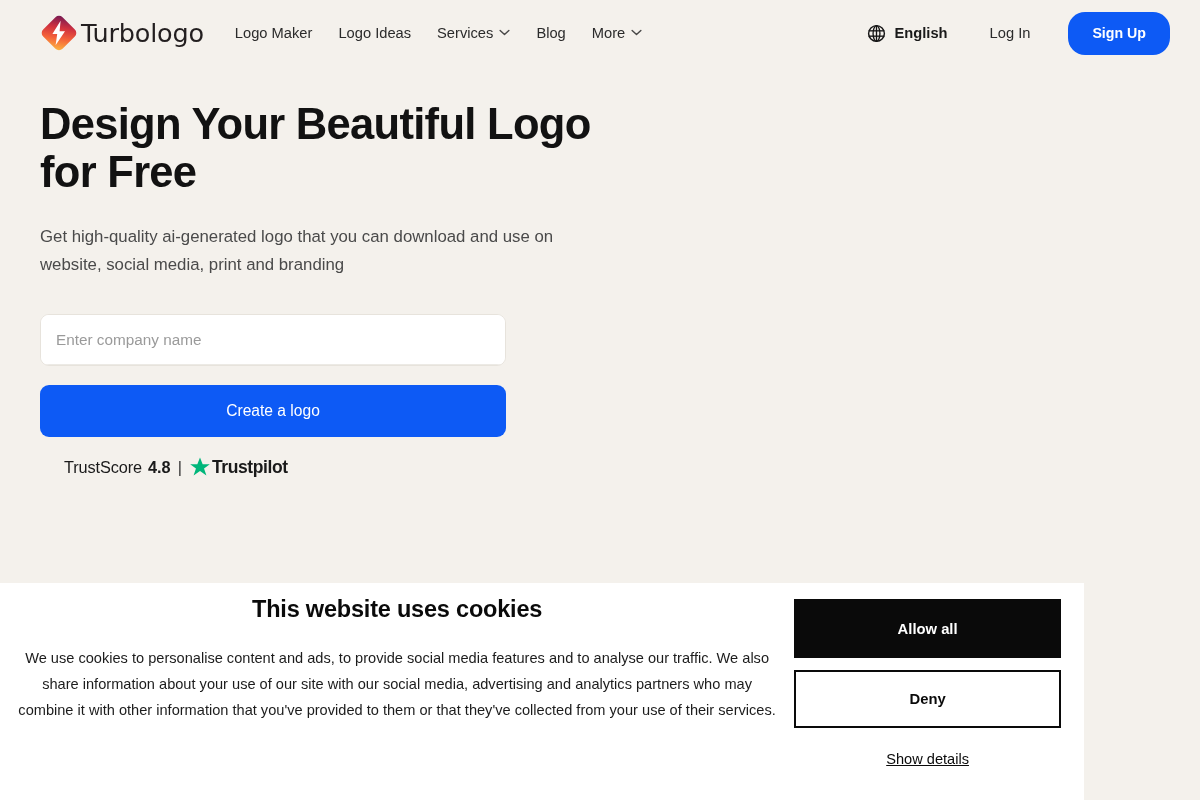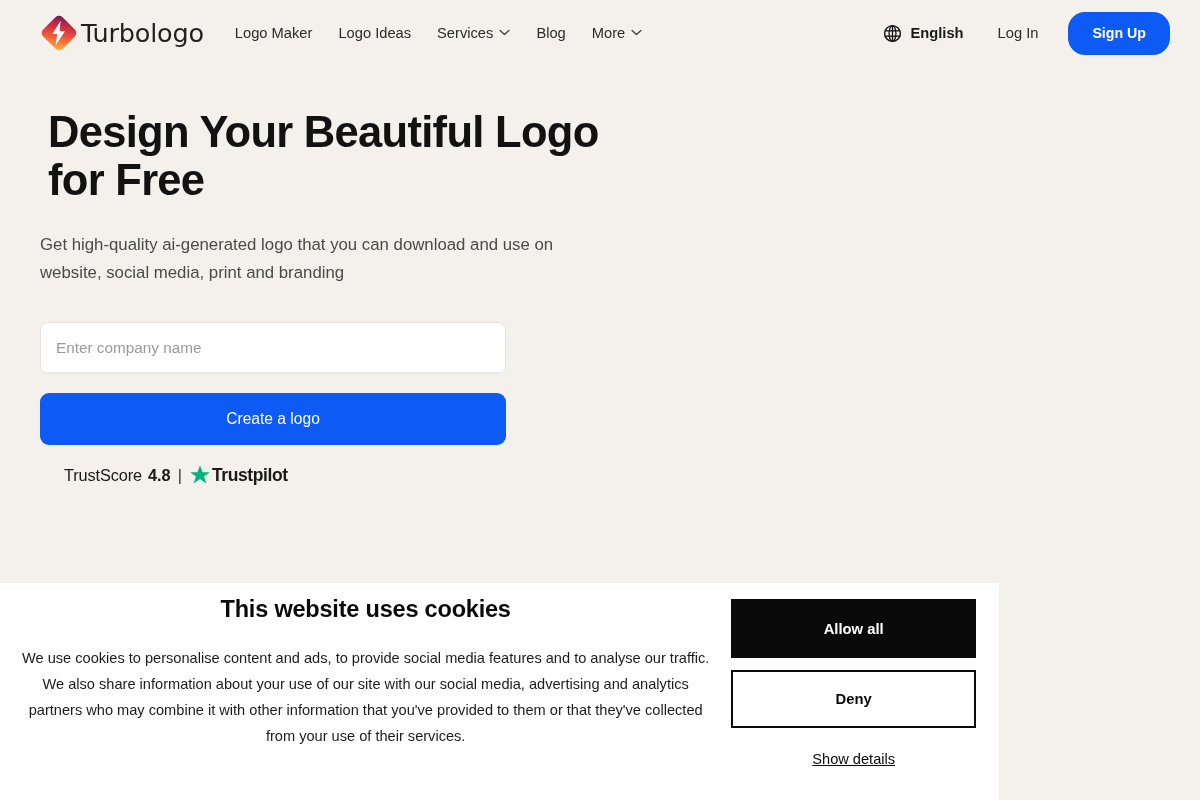--- a/index.html
+++ b/index.html
@@ -59,21 +59,21 @@
     cursor: pointer;
     white-space: nowrap;
     line-height: 1;
   }
   .chev { display: block; width: 11px; height: 7px; opacity: .85; }
 
   .header-right {
     margin-left: auto;
     display: flex;
     align-items: center;
-    gap: 0;
+    gap: 8px;
   }
   .lang {
     display: flex;
     align-items: center;
     gap: 9px;
     font-size: 14.7px;
     font-weight: 700;
     color: #1a1a1a;
     padding: 8px 12px;
     cursor: pointer;
@@ -96,21 +96,21 @@
     padding: 0 24px;
     height: 43px;
     cursor: pointer;
     margin-left: 8px;
     font-family: "Liberation Sans", sans-serif;
   }
 
   
   .hero { padding: 34px 0 0 40px; }
   .hero h1 {
-    margin: 8px;
+    margin: 0;
     font-size: 43.5px;
     line-height: 48px;
     font-weight: 700;
     letter-spacing: -0.7px;
     color: #121212;
     max-width: 560px;
   }
   .hero-sub {
     margin: 27px 0 0;
     font-size: 16.8px;
@@ -168,21 +168,21 @@
   .trust-label { letter-spacing: -0.1px; }
   .trust-score { font-weight: 700; margin-left: 6px; }
   .trust-pipe { margin: 0 7px; color: #333; }
   .tp-star { width: 22px; height: 22px; display: block; }
   .tp-name { font-weight: 700; font-size: 17.5px; letter-spacing: -0.4px; margin-left: 1px; }
 
   
   .cookie {
     position: absolute;
     left: 0; top: 583px;
-    width: 999px; height: 217px;
+    width: 1084px; height: 217px;
     background: #ffffff;
     display: flex;
     align-items: flex-start;
   }
   .cookie-left {
     width: 880px;
     padding: 13px 18px 0 18px;
     text-align: center;
   }
   .cookie-title {

